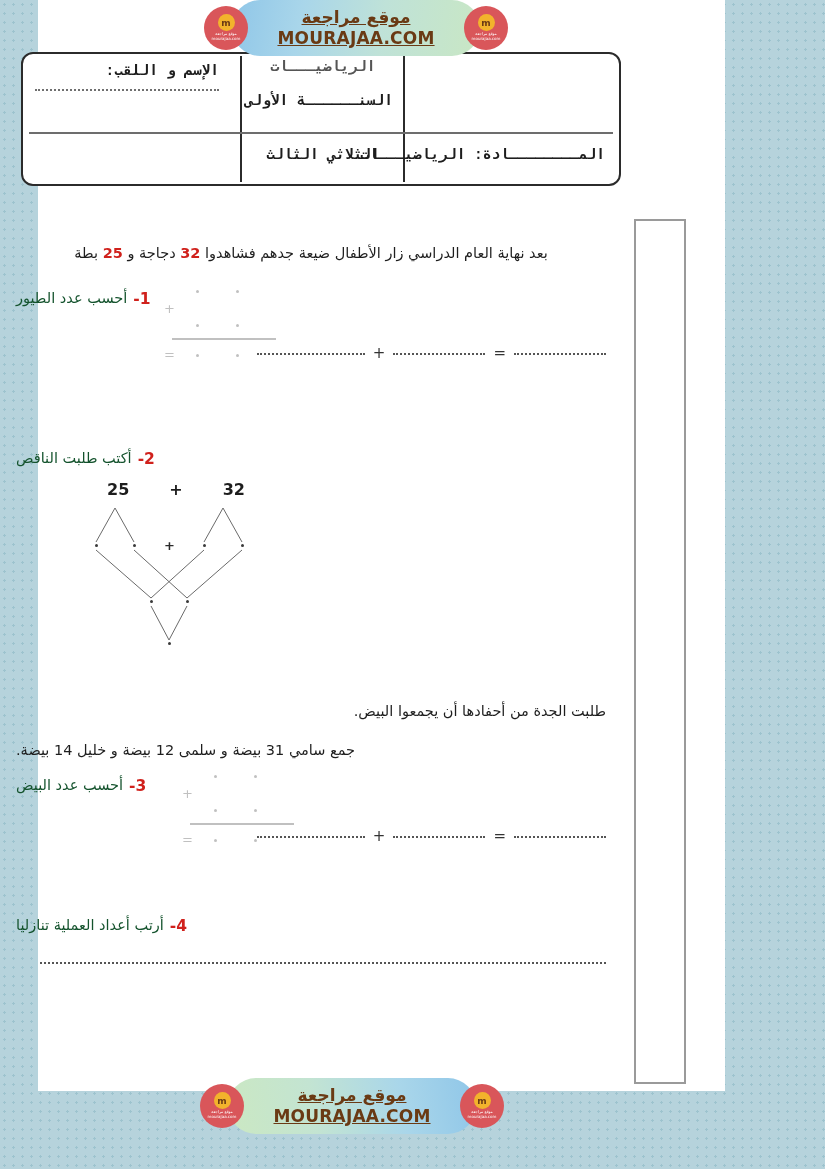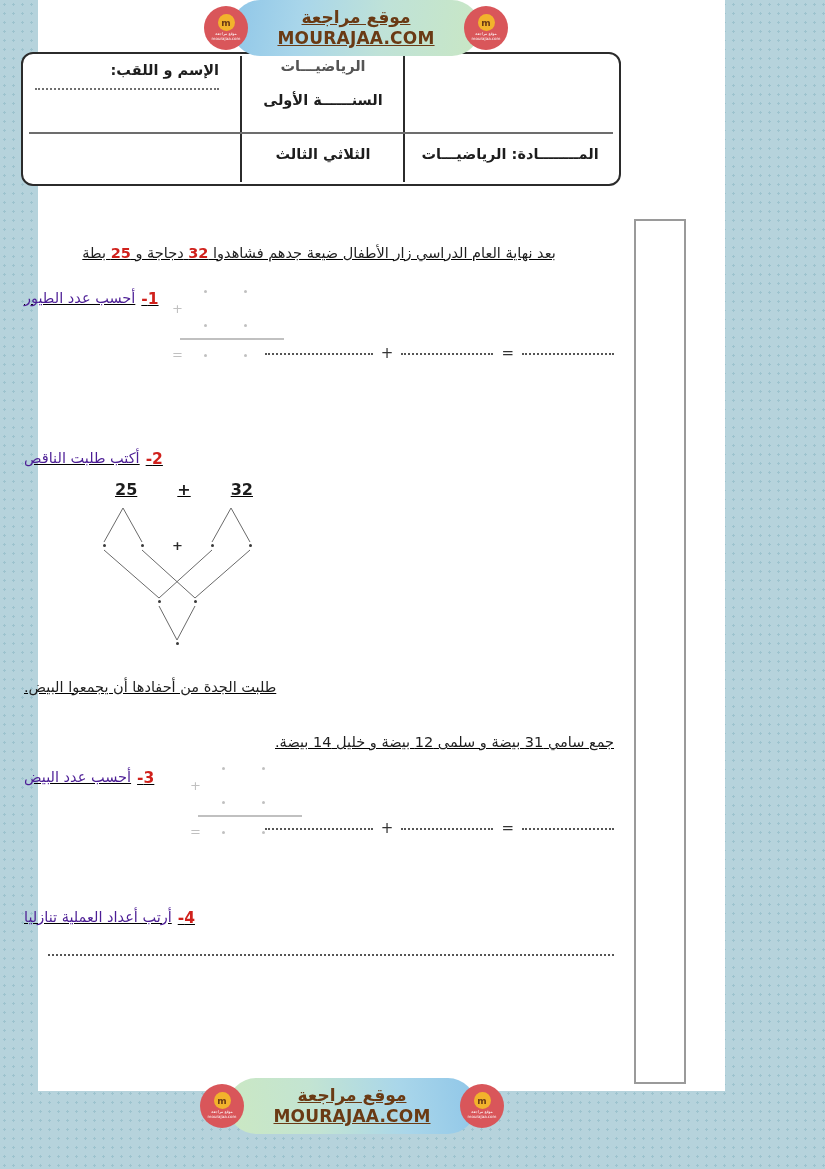--- a/index.html
+++ b/index.html
@@ -127,21 +127,21 @@
   .hdr-vline.v2 { right: 377px; }
   .hdr-hline {
     position: absolute;
     left: 6px;
     right: 6px;
     top: 78px;
     height: 2px;
     background: #6d6d6d;
   }
 
-  .hdr-cell { position: absolute; }
+  .hdr-cell { position: absolute; font-family: Liberation Mono, monospace; }
   .hdr-label {
     font-size: 14.5px;
     font-weight: bold;
     color: #1d1d1d;
     white-space: nowrap;
   }
   .hdr-dots {
     margin-top: 9px;
     border-bottom: 2px dotted #6f6f6f;
     height: 1px;
@@ -164,25 +164,24 @@
     width: 52px;
     height: 865px;
     border: 2px solid #9a9a9a;
     background: #ffffff;
     box-sizing: border-box;
   }
 
   
   .content {
     position: absolute;
-    left: 24px;
+    left: 16px;
     top: 240px;
     width: 590px;
     direction: rtl;
-    text-decoration: underline;
   }
 
   .story-line {
     font-size: 14.5px;
     color: #1e1e1e;
     text-align: center;
     line-height: 1.9;
     white-space: nowrap;
   }
   .num-red {
@@ -198,21 +197,21 @@
     margin-top: 8px;
   }
   .q-num {
     color: #d0211c;
     font-weight: bold;
     font-size: 15.5px;
     direction: rtl;
   }
   .q-text {
     font-size: 14.5px;
-    color: #4c1d95;
+    color: #14532d;
     white-space: nowrap;
   }
 
   
   .vgrid {
     position: absolute;
     width: 112px;
     height: 82px;
     opacity: 0.42;
   }
@@ -413,25 +412,25 @@
     <div class="tplus" style="left:93px; top:59px;">+</div>
     <div class="tdot" style="left:132px; top:64px;"></div>
     <div class="tdot" style="left:170px; top:64px;"></div>
 
     <div class="tdot" style="left:79px;  top:120px;"></div>
     <div class="tdot" style="left:115px; top:120px;"></div>
 
     <div class="tdot" style="left:97px;  top:162px;"></div>
   </div>
 
-  <div class="story-line" style="text-align:left; margin-top:4px;">
+  <div class="story-line" style="text-align:right; margin-top:28px;">
     <span>طلبت الجدة من أحفادها أن يجمعوا البيض.</span>
   </div>
 
-  <div class="story-line" style="text-align:right; margin-top:28px;">
+  <div class="story-line" style="text-align:left; margin-top:12px;">
     <span>جمع سامي 31 بيضة و سلمى 12 بيضة و خليل 14 بيضة.</span>
   </div>
 
   <div style="position:relative; margin-top:12px; height:92px;">
     <div class="q-row" style="margin:0;">
       <span class="q-num">3-</span>
       <span class="q-text">أحسب عدد البيض</span>
     </div>
 
     <div class="vgrid" style="left:168px; top:-6px;">

